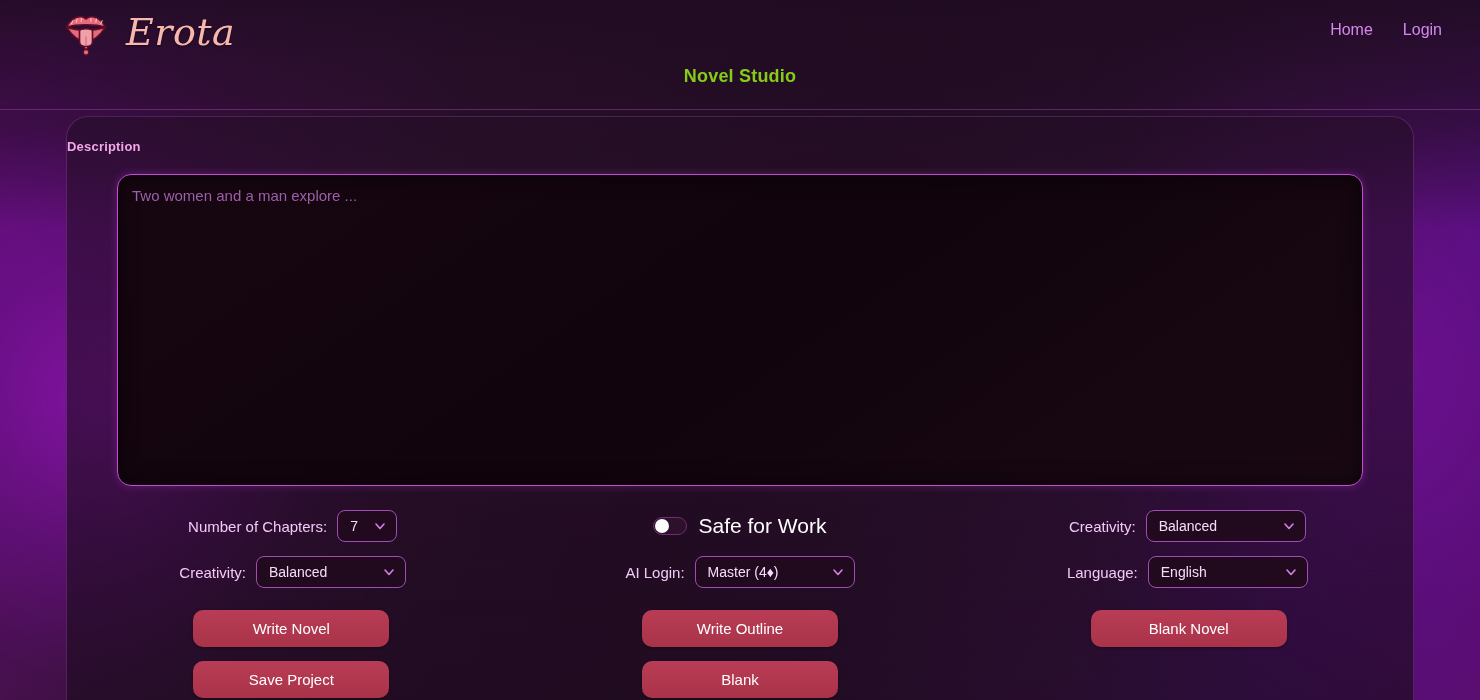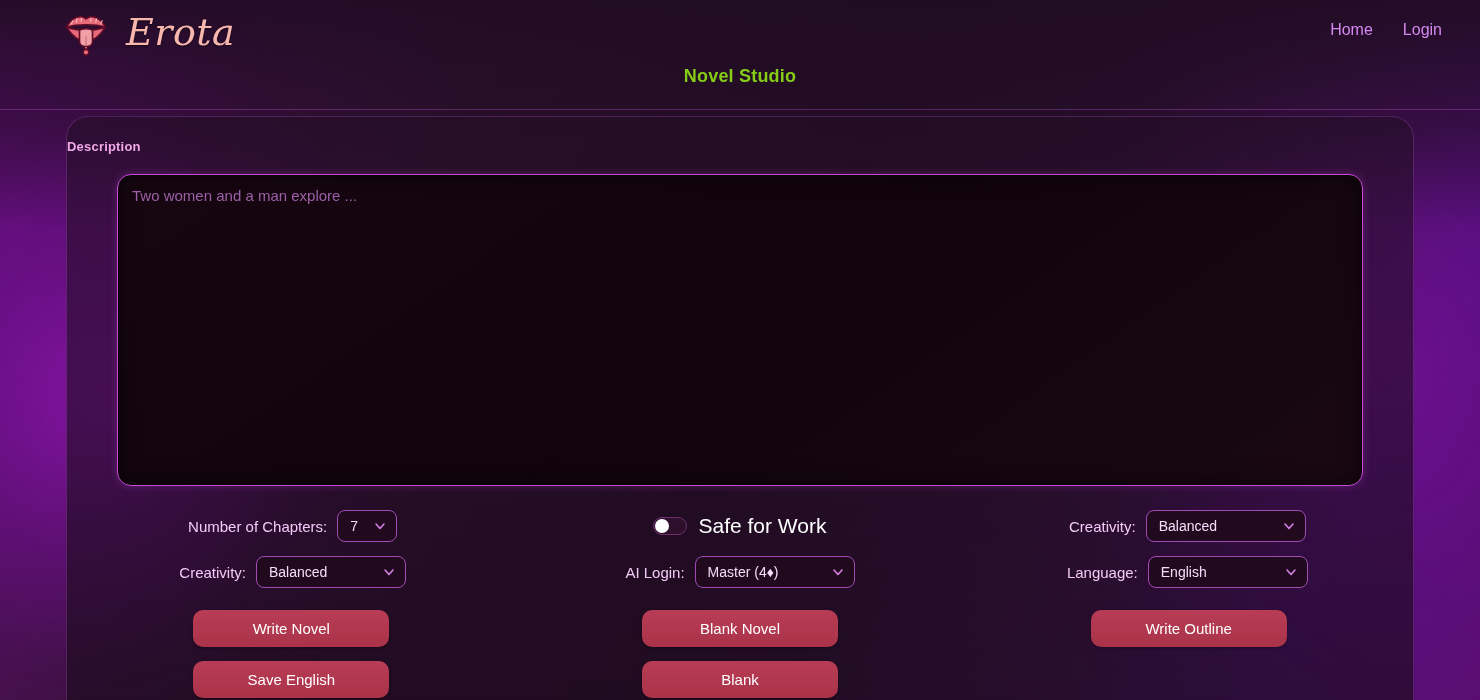--- a/index.html
+++ b/index.html
@@ -387,27 +387,27 @@
           </div>
         </div>
       </div>
     </div>
 
     <div class="buttons">
       <div class="btn-cell">
         <button class="btn">Write Novel</button>
       </div>
       <div class="btn-cell">
+        <button class="btn">Write Outline</button>
+      </div>
+      <div class="btn-cell">
         <button class="btn">Blank Novel</button>
       </div>
       <div class="btn-cell">
-        <button class="btn">Write Outline</button>
-      </div>
-      <div class="btn-cell">
-        <button class="btn">Save English</button>
+        <button class="btn">Save Project</button>
       </div>
       <div class="btn-cell">
         <button class="btn">Blank</button>
       </div>
     </div>
 
   </div>
 </div>
 
 </body></html>

